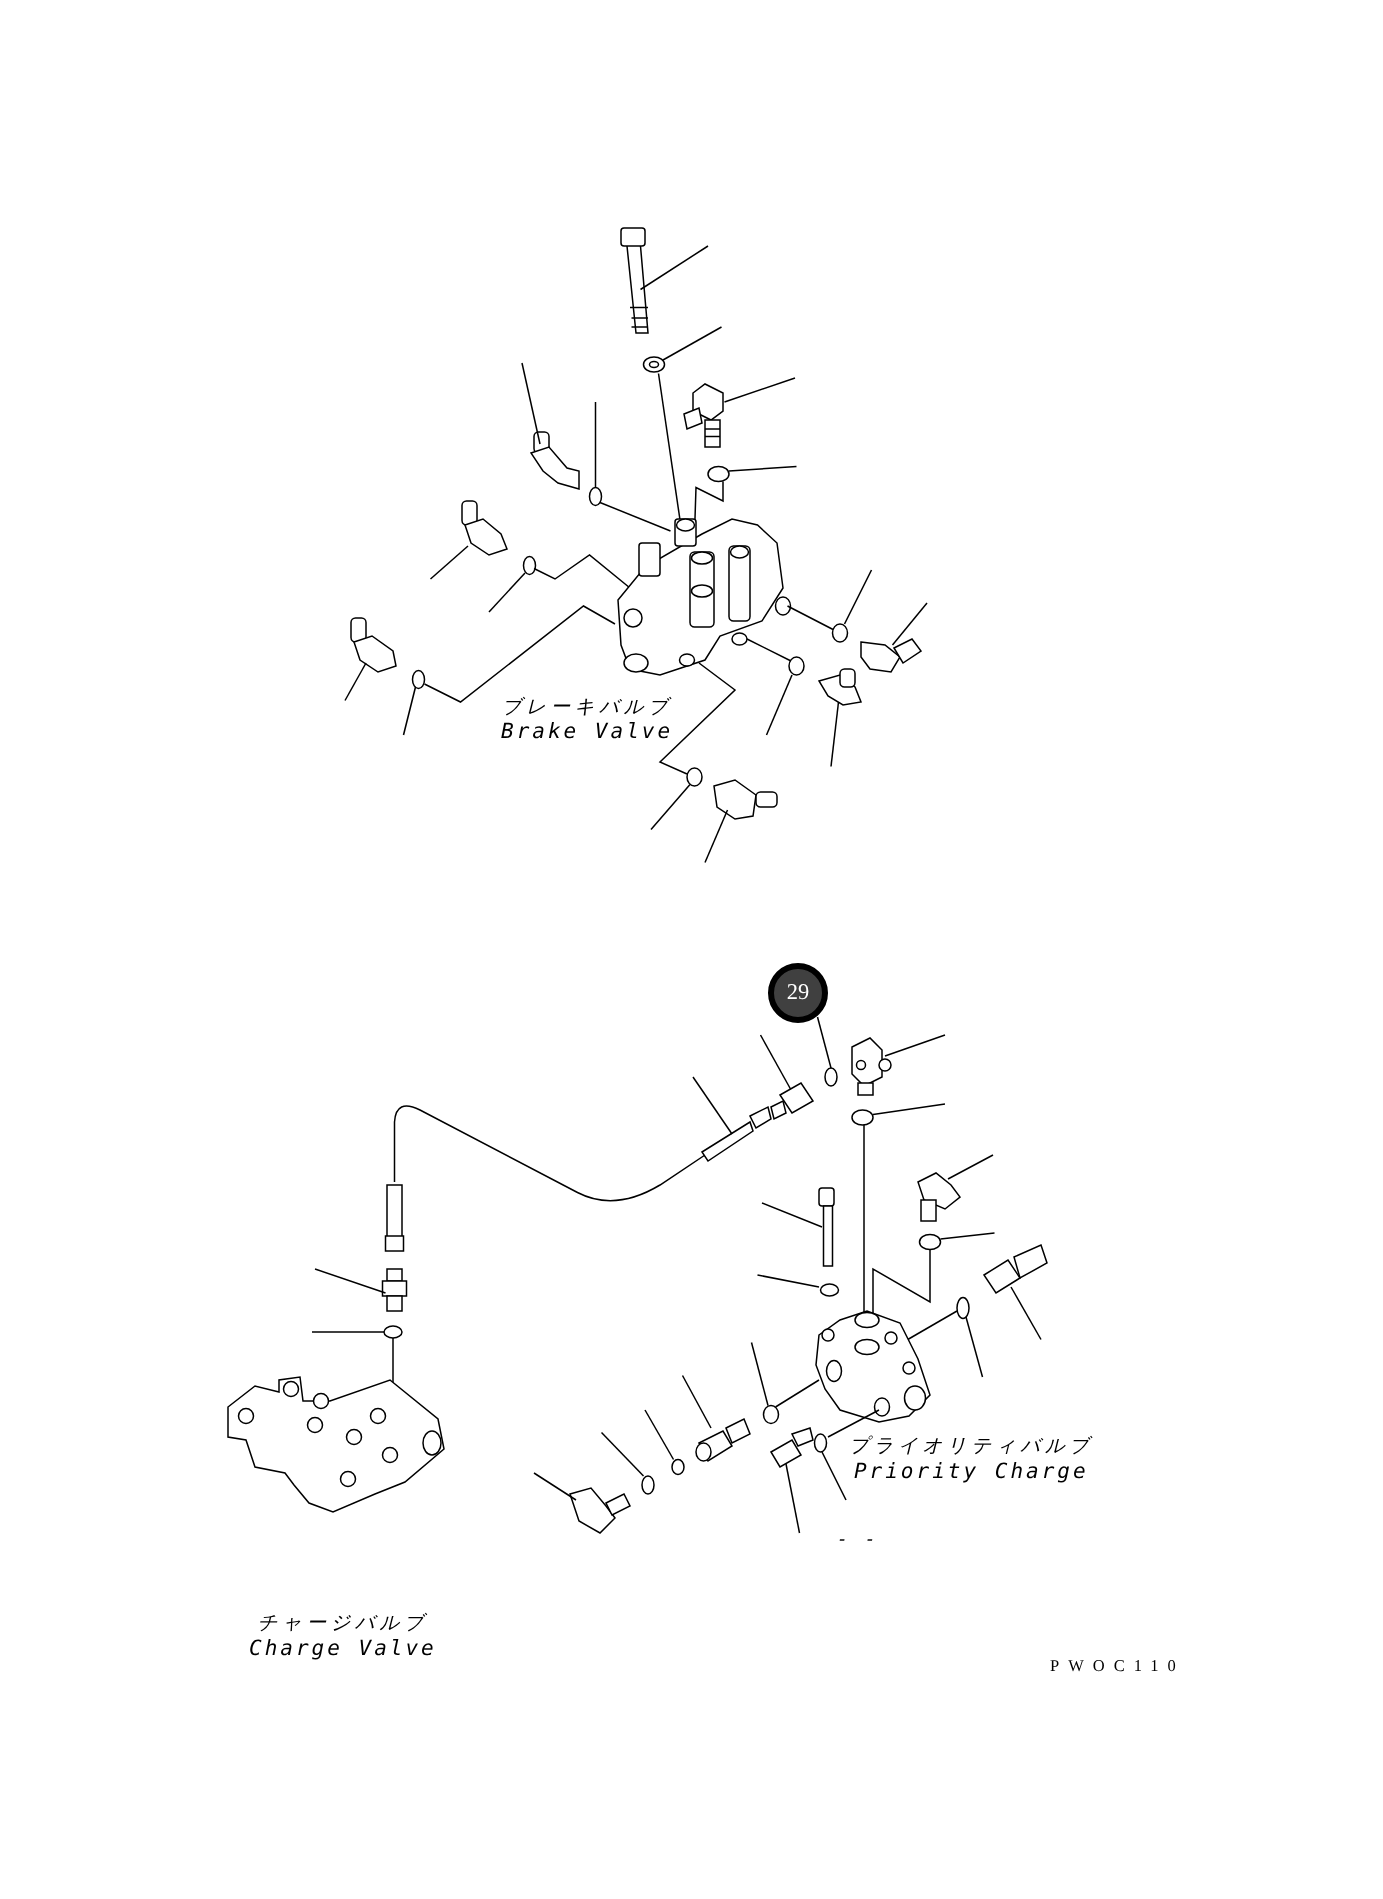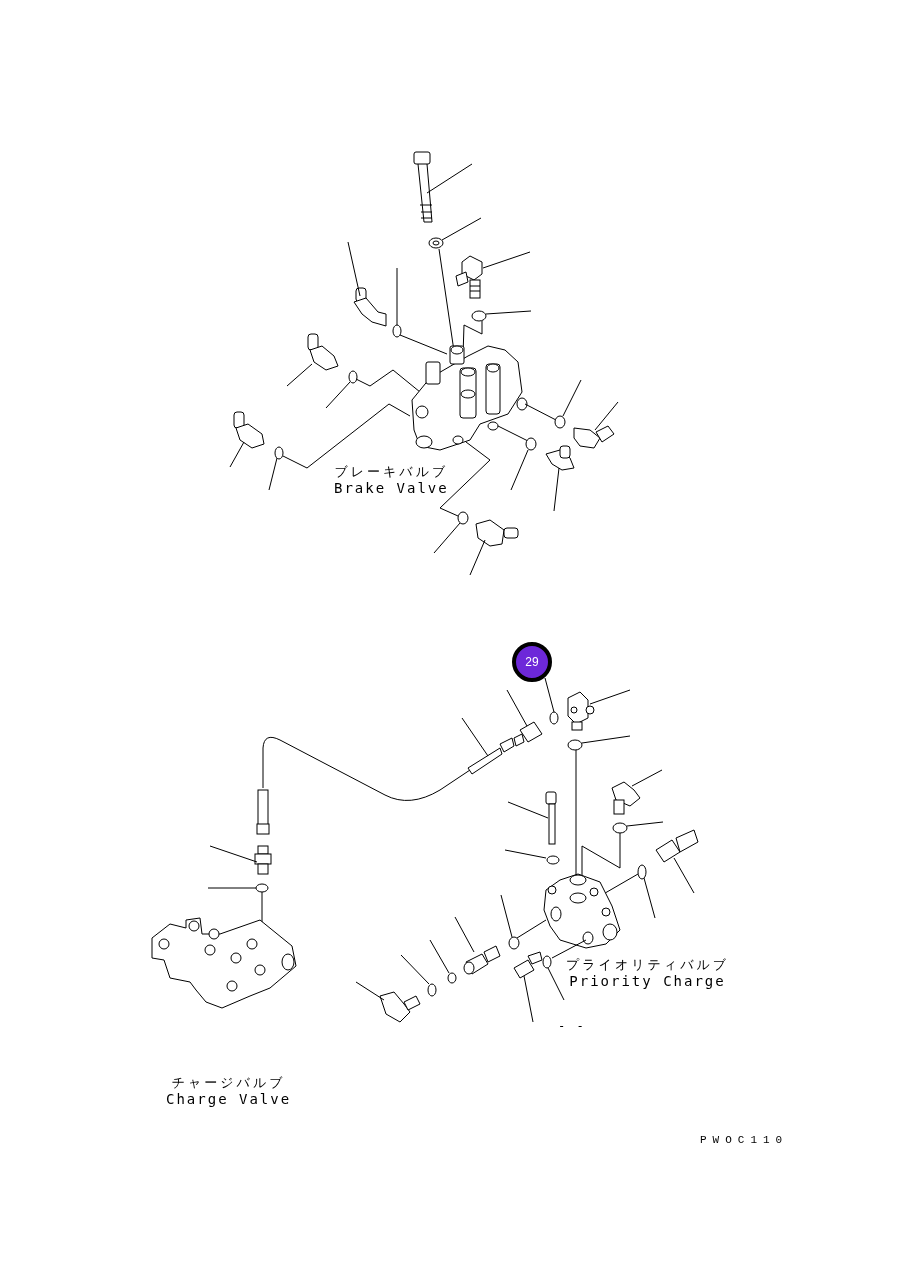--- a/index.html
+++ b/index.html
@@ -1,22 +1,22 @@
 <!DOCTYPE html>
 <html><head>
 <meta charset="utf-8">
 <style>
   html,body{margin:0;padding:0;background:#fff;}
   body{width:922px;height:1266px;position:relative;overflow:hidden;font-family:"DejaVu Sans Mono","Liberation Mono",monospace;}
   #canvas{position:absolute;left:0;top:0;width:922px;height:1266px;}
-  .lbl{position:absolute;font-family:"DejaVu Sans Mono","Liberation Mono",monospace;font-size:14px;color:#000;letter-spacing:2px;line-height:17px;text-align:center;white-space:nowrap;}
+  .lbl{position:absolute;font-family:"DejaVu Sans Mono","Liberation Mono",monospace;font-size:14px;color:#000;letter-spacing:2px;line-height:17px;text-align:center;white-space:nowrap;font-style:italic;}
   .lbl .jp{display:block;font-size:13px;letter-spacing:3px;}
   .lbl .en{display:block;}
-  #code{position:absolute;left:700px;top:1134px;font-size:11px;letter-spacing:6px;font-family:Liberation Mono, monospace;color:#000;}
-  #badge{position:absolute;left:512px;top:642px;width:40px;height:40px;border-radius:50%;background:#6d28d9;border:4px solid #000;box-sizing:border-box;color:#fff;font-family:Liberation Sans, sans-serif;font-size:12px;display:flex;align-items:center;justify-content:center;cursor:pointer;}
+  #code{position:absolute;left:700px;top:1105px;font-size:11px;letter-spacing:6px;font-family:Liberation Serif, serif;color:#000;}
+  #badge{position:absolute;left:512px;top:642px;width:40px;height:40px;border-radius:50%;background:#404040;border:4px solid #000;box-sizing:border-box;color:#fff;font-family:Liberation Serif, serif;font-size:15px;display:flex;align-items:center;justify-content:center;cursor:pointer;}
   svg line, svg path, svg ellipse, svg rect, svg polyline, svg circle{stroke:#000;stroke-width:1;fill:#fff;}
   svg .nf{fill:none;}
 </style>
 </head>
 <body>
 
 <svg id="canvas" viewBox="0 0 922 1266" xmlns="http://www.w3.org/2000/svg">
 
   <g>
 

